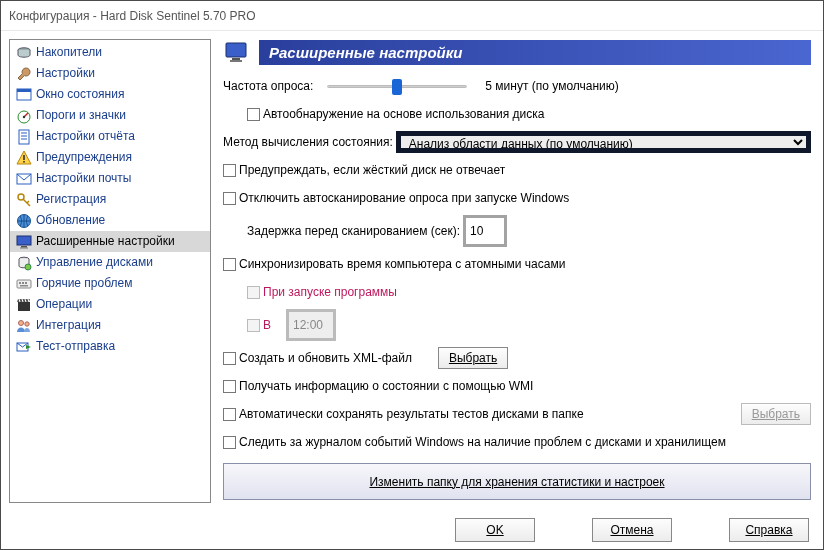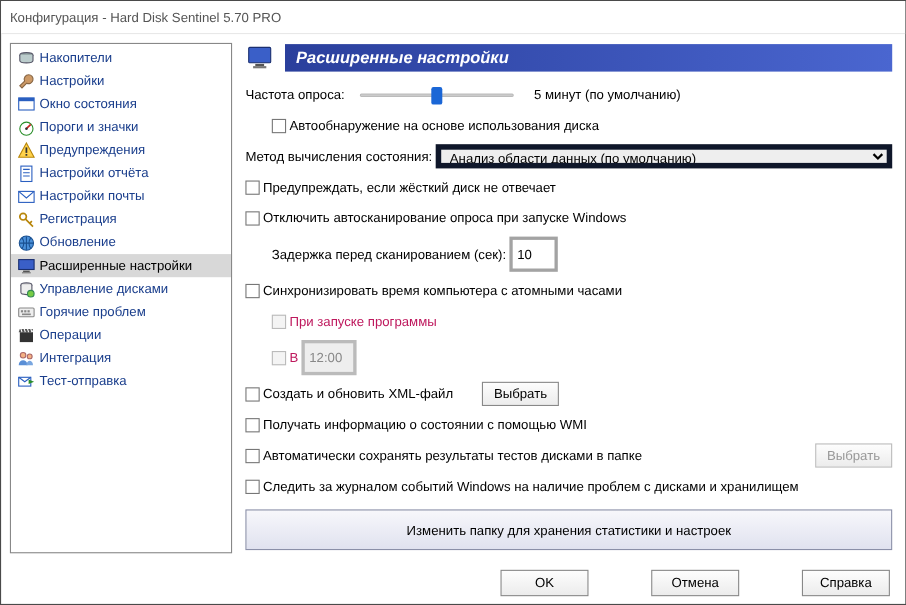--- a/index.html
+++ b/index.html
@@ -113,29 +113,30 @@
     background:#eee;
     font: inherit;
     padding: 0 4px;
   }
   input.textfield {
     width: 44px; height: 20px;
     border:3px solid #a3a3a3;
     font: inherit;
     padding: 13px 4px;
   }
-  input.textfield.disabled { background:#eee; color:#888; border-color:#bbb; }
+  input.textfield.disabled { background:#eee; color:#888; border-color:#bbb;margin-left:12px; }
   button.btn {
     height: 22px;
     min-width: 66px;
     border:1px solid #888;
     background: linear-gradient(#fdfdfd,#ececec);
     font: inherit;
     padding: 0 10px;
     cursor: default;
+    text-decoration: underline;
   }
   button.btn.disabled { color:#999; border-color:#bbb; }
   button.wide {
     width: 100%;
     height: 37px;
     background: linear-gradient(#f7f7fb,#e0e2ef);
     border:1px solid #8a8fa8;
   }
   .footer {
     height: 38px;
@@ -189,37 +190,37 @@
             <circle cx="8" cy="9" r="6" fill="#fff" stroke="#2a8f2a"></circle>
             <path d="M8 9 L12 5" stroke="#c22" stroke-width="1.5"></path>
             <circle cx="8" cy="9" r="1.2" fill="#333"></circle>
           </svg>
         </span>
         <span>Пороги и значки</span>
       </div>
       <div class="sidebar-item">
         <span class="icon">
           <svg width="16" height="16" viewBox="0 0 16 16">
-            <path d="M8 1 L15 14 H1 Z" fill="#ffd24a" stroke="#b8860b"></path>
-            <rect x="7.2" y="5" width="1.6" height="5" fill="#333"></rect>
-            <rect x="7.2" y="11" width="1.6" height="1.6" fill="#333"></rect>
-          </svg>
-        </span>
-        <span>Предупреждения</span>
-      </div>
-      <div class="sidebar-item">
-        <span class="icon">
-          <svg width="16" height="16" viewBox="0 0 16 16">
             <rect x="3" y="1" width="10" height="14" fill="#fff" stroke="#2a5fc0"></rect>
             <line x1="5" y1="4" x2="11" y2="4" stroke="#2a5fc0"></line>
             <line x1="5" y1="7" x2="11" y2="7" stroke="#2a5fc0"></line>
             <line x1="5" y1="10" x2="11" y2="10" stroke="#2a5fc0"></line>
           </svg>
         </span>
         <span>Настройки отчёта</span>
+      </div>
+      <div class="sidebar-item">
+        <span class="icon">
+          <svg width="16" height="16" viewBox="0 0 16 16">
+            <path d="M8 1 L15 14 H1 Z" fill="#ffd24a" stroke="#b8860b"></path>
+            <rect x="7.2" y="5" width="1.6" height="5" fill="#333"></rect>
+            <rect x="7.2" y="11" width="1.6" height="1.6" fill="#333"></rect>
+          </svg>
+        </span>
+        <span>Предупреждения</span>
       </div>
       <div class="sidebar-item">
         <span class="icon">
           <svg width="16" height="16" viewBox="0 0 16 16">
             <rect x="1" y="3" width="14" height="10" fill="#fff" stroke="#2a5fc0"></rect>
             <path d="M1 3 L8 9 L15 3" fill="none" stroke="#2a5fc0"></path>
           </svg>
         </span>
         <span>Настройки почты</span>
       </div>

